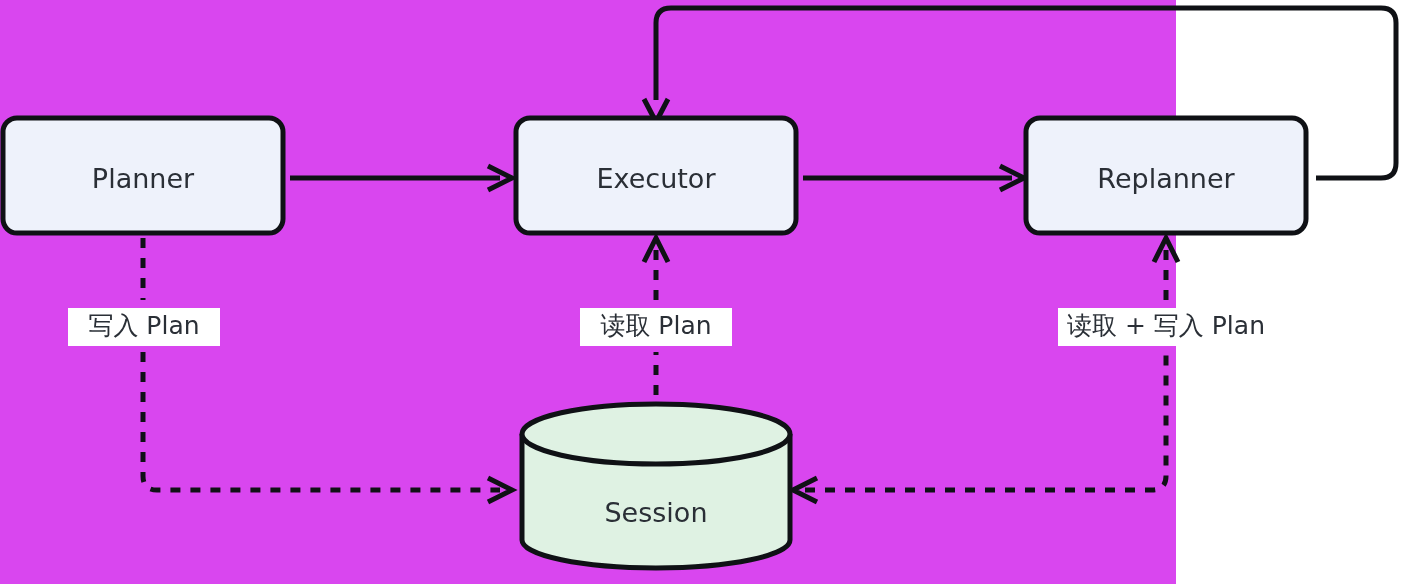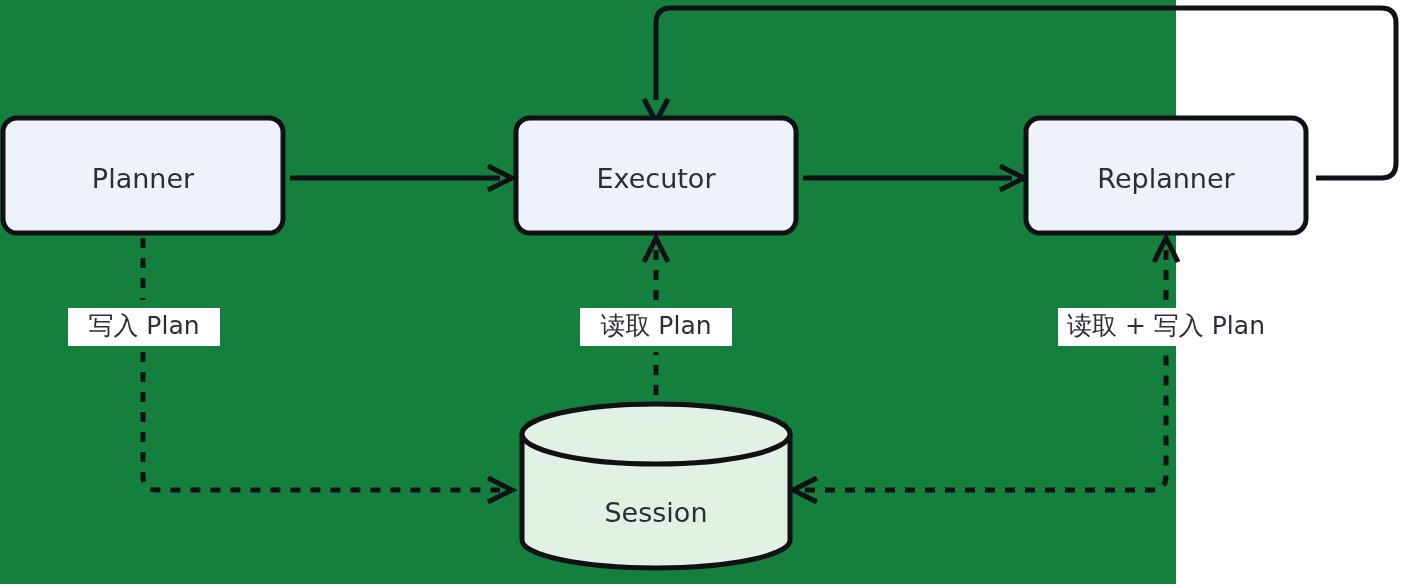--- a/index.html
+++ b/index.html
@@ -10,21 +10,21 @@
   body {
     width: 1408px;
     height: 584px;
     overflow: hidden;
     font-family: "DejaVu Sans", "Liberation Sans", sans-serif;
   }
   #diagram-root {
     position: relative;
     width: 1176px;
     height: 584px;
-    background: #15803d;
+    background: #d946ef;
   }
   svg.diagram-canvas {
     position: absolute;
     top: 0;
     left: 0;
     width: 1408px;
     height: 584px;
     display: block;
   }
   .node-shape {

